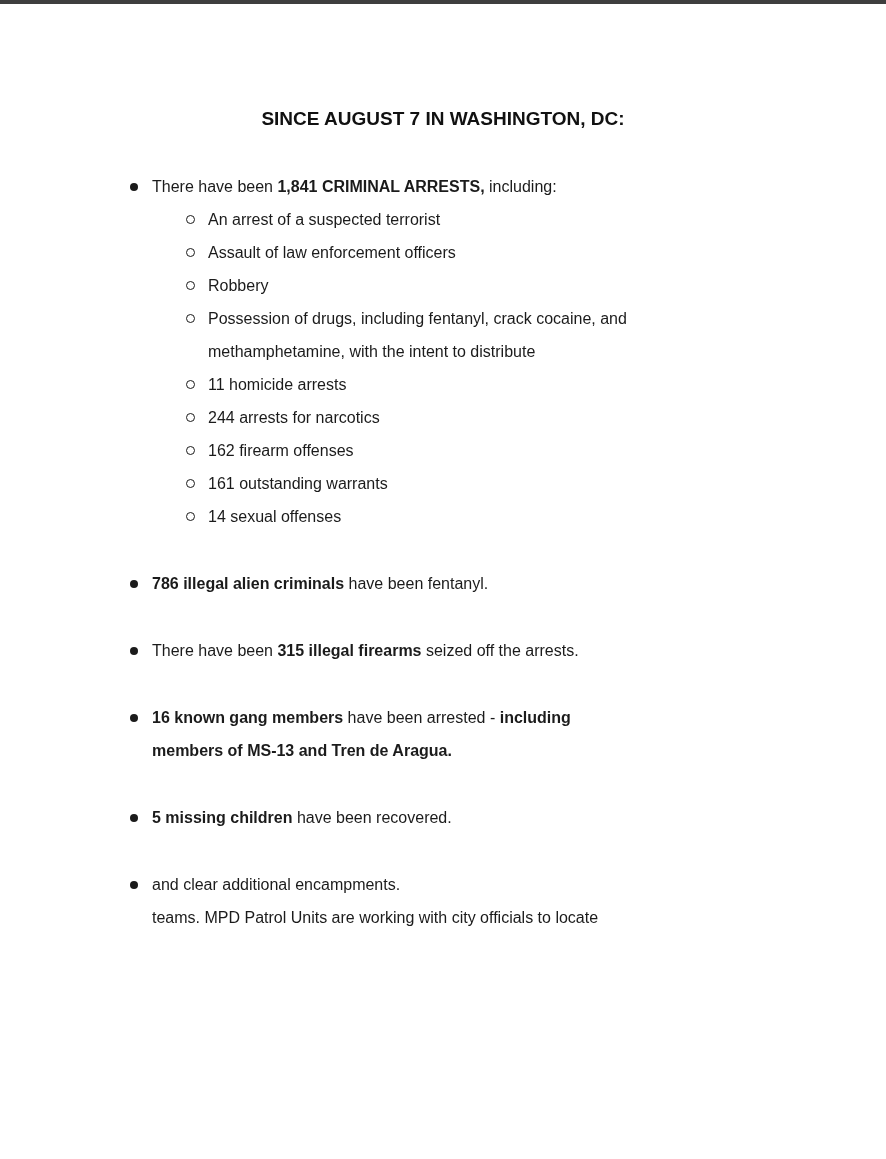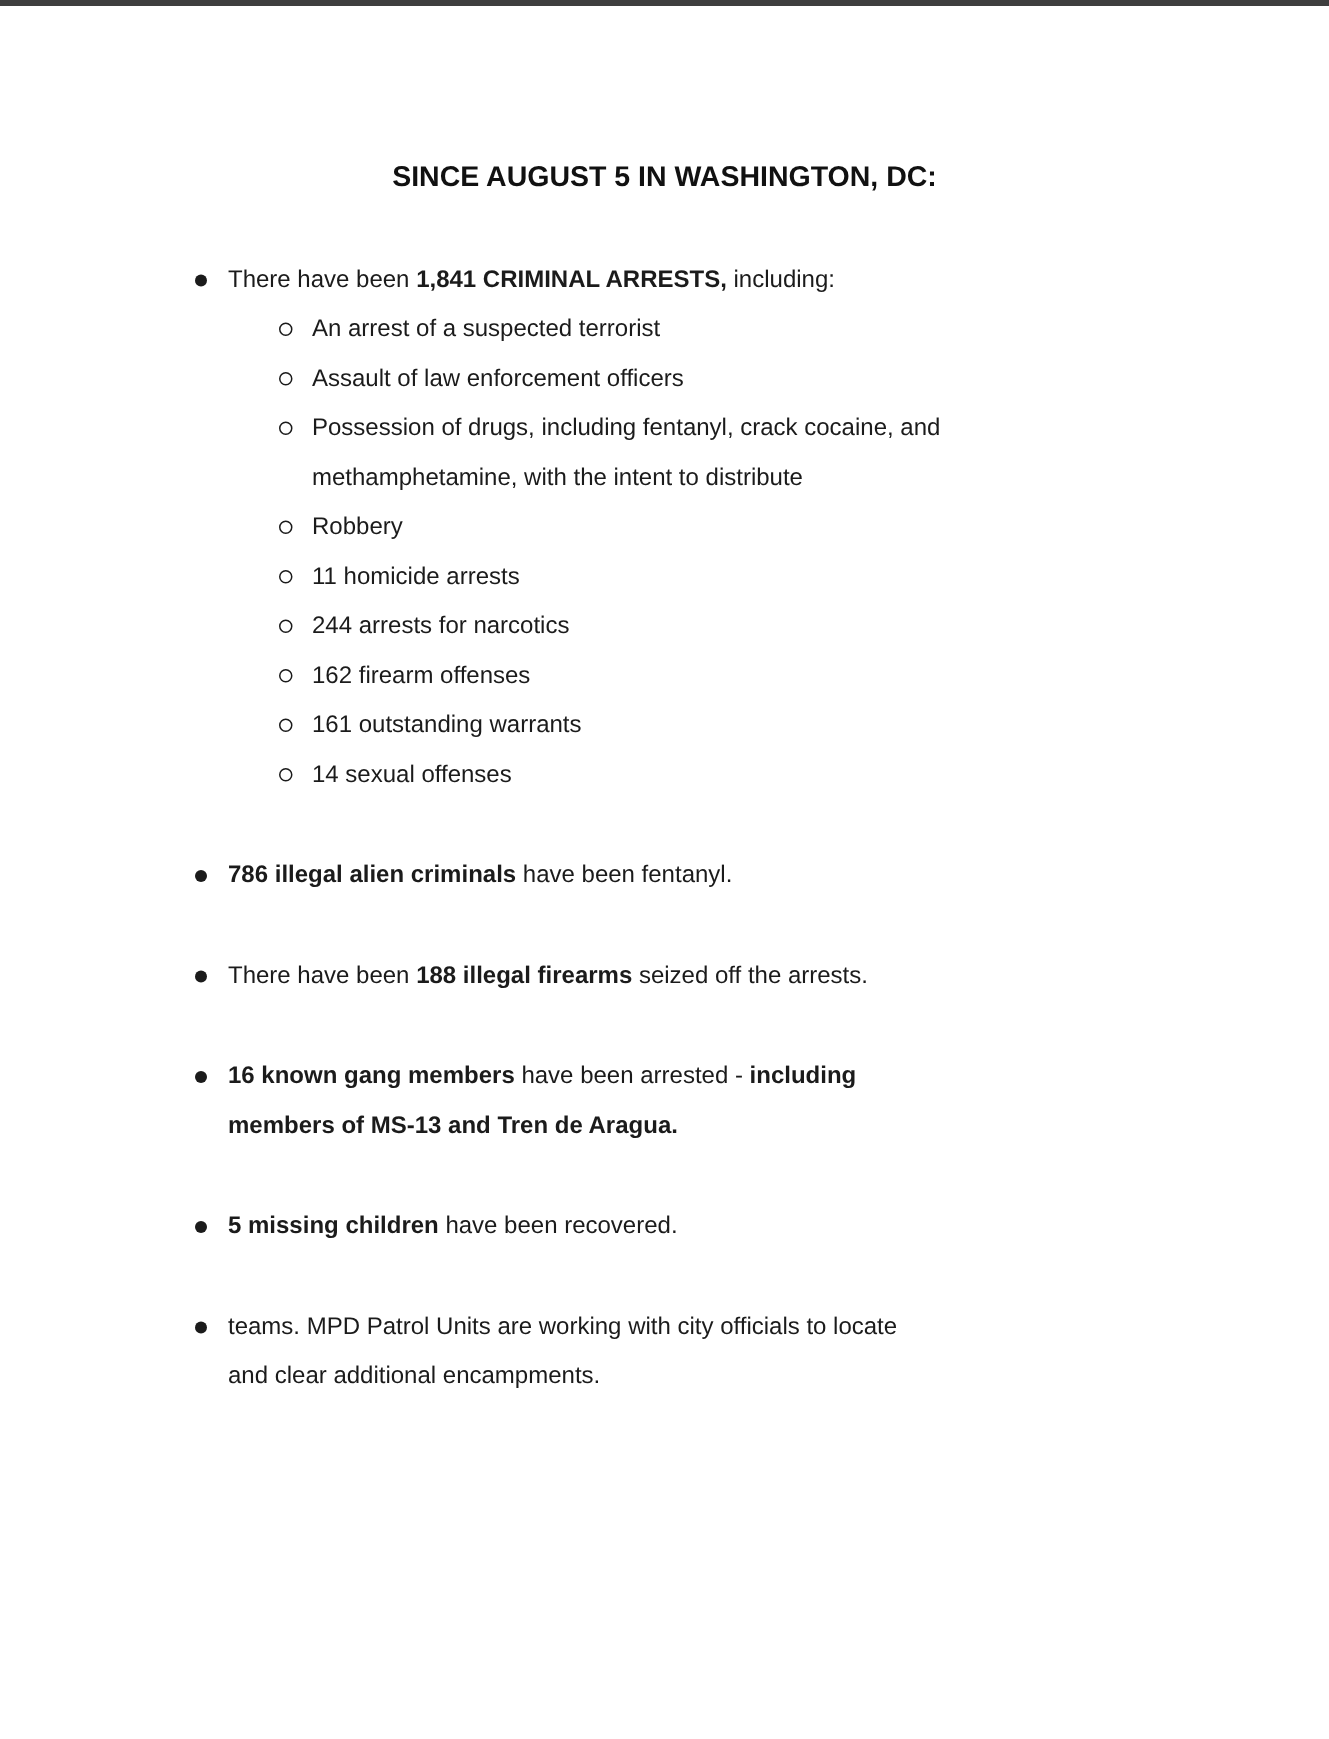--- a/index.html
+++ b/index.html
@@ -73,21 +73,21 @@
   }
   .b {
     font-weight: bold;
   }
 </style>
 </head>
 <body style="background: rgb(255, 255, 255); color: rgb(27, 27, 27);">
 
 <div class="page-root">
   <div class="top-bar" style="background: rgb(62, 62, 62);"></div>
-  <h1 class="doc-title">SINCE AUGUST 5 IN WASHINGTON, DC:</h1>
+  <h1 class="doc-title">SINCE AUGUST 7 IN WASHINGTON, DC:</h1>
   <div class="content" id="bullet-list">
       <div class="group">
         <div class="row">
           <span class="marker dot"></span>
           <div class="text-block">
             <div class="line"><span>There have been </span><span class="b">1,841 CRIMINAL ARRESTS,</span><span> including:</span></div>
           </div>
         </div>
         <div class="sub-list">
           <div class="row">
@@ -98,28 +98,28 @@
           </div>
           <div class="row">
             <span class="marker circle"></span>
             <div class="text-block">
               <div class="line"><span>Assault of law enforcement officers</span></div>
             </div>
           </div>
           <div class="row">
             <span class="marker circle"></span>
             <div class="text-block">
-              <div class="line"><span>Possession of drugs, including fentanyl, crack cocaine, and</span></div>
-              <div class="line"><span>methamphetamine, with the intent to distribute</span></div>
+              <div class="line"><span>Robbery</span></div>
             </div>
           </div>
           <div class="row">
             <span class="marker circle"></span>
             <div class="text-block">
-              <div class="line"><span>Robbery</span></div>
+              <div class="line"><span>Possession of drugs, including fentanyl, crack cocaine, and</span></div>
+              <div class="line"><span>methamphetamine, with the intent to distribute</span></div>
             </div>
           </div>
           <div class="row">
             <span class="marker circle"></span>
             <div class="text-block">
               <div class="line"><span>11 homicide arrests</span></div>
             </div>
           </div>
           <div class="row">
             <span class="marker circle"></span>
@@ -152,21 +152,21 @@
           <span class="marker dot"></span>
           <div class="text-block">
             <div class="line"><span class="b">786 illegal alien criminals</span><span> have been fentanyl.</span></div>
           </div>
         </div>
       </div>
       <div class="group">
         <div class="row">
           <span class="marker dot"></span>
           <div class="text-block">
-            <div class="line"><span>There have been </span><span class="b">188 illegal firearms</span><span> seized off the arrests.</span></div>
+            <div class="line"><span>There have been </span><span class="b">315 illegal firearms</span><span> seized off the arrests.</span></div>
           </div>
         </div>
       </div>
       <div class="group">
         <div class="row">
           <span class="marker dot"></span>
           <div class="text-block">
             <div class="line"><span class="b">16 known gang members</span><span> have been arrested - </span><span class="b">including</span></div>
             <div class="line"><span class="b">members of MS-13 and Tren de Aragua.</span></div>
           </div>
@@ -177,19 +177,19 @@
           <span class="marker dot"></span>
           <div class="text-block">
             <div class="line"><span class="b">5 missing children</span><span> have been recovered.</span></div>
           </div>
         </div>
       </div>
       <div class="group">
         <div class="row">
           <span class="marker dot"></span>
           <div class="text-block">
+            <div class="line"><span>and clear additional encampments.</span></div>
             <div class="line"><span>teams. MPD Patrol Units are working with city officials to locate</span></div>
-            <div class="line"><span>and clear additional encampments.</span></div>
           </div>
         </div>
       </div>
     </div>
 </div>
 
 </body></html>

